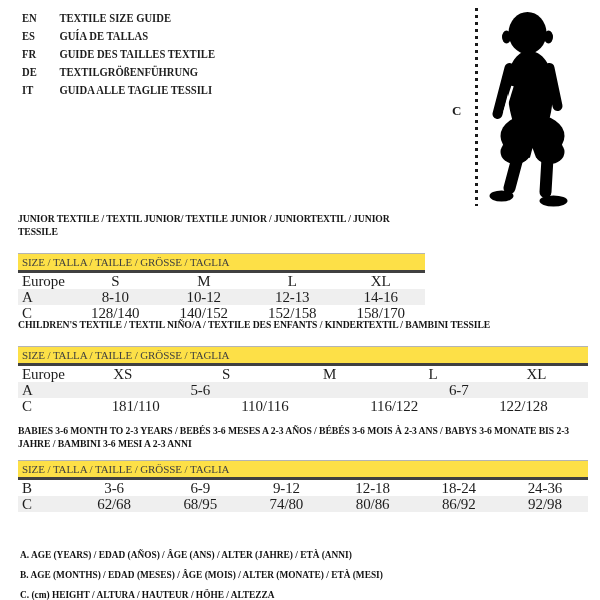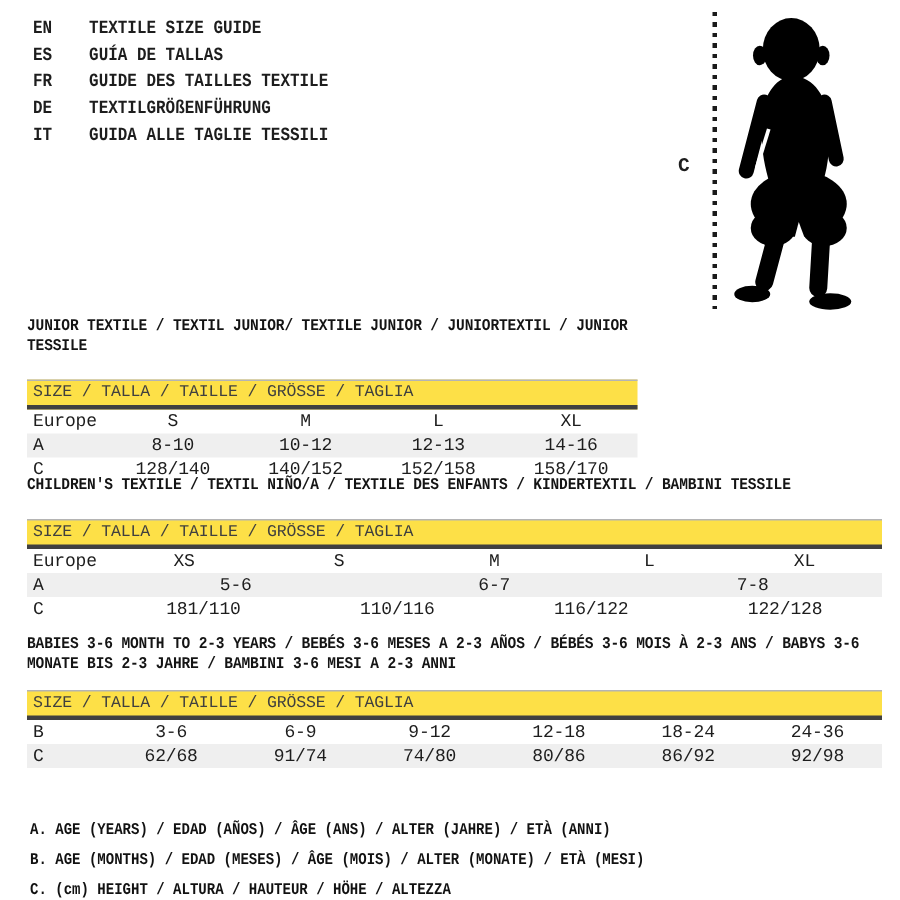--- a/index.html
+++ b/index.html
@@ -1,18 +1,18 @@
 <!DOCTYPE html>
 <html><head>
 <meta charset="utf-8">
 <style>
   html,body { margin:0; padding:0; background:#ffffff; }
   .page {
     position:relative; width:600px; height:600px; background:#ffffff;
-    font-family:Liberation Mono, monospace; color:#1d1d1d; overflow:hidden;
+    font-family:Liberation Serif, serif; color:#1d1d1d; overflow:hidden;
   }
 
   
   .lang-block { position:absolute; left:22px; top:10px; transform:scaleX(0.85); transform-origin:0 0; }
   .lang-row  { display:flex; height:17.8px; align-items:center; }
   .lang-code { width:44px; font-weight:bold; font-size:12.5px; }
   .lang-title{ font-weight:bold; font-size:12.5px; white-space:nowrap; }
 
   
   .dash-line {
@@ -32,21 +32,21 @@
     font-weight:bold; font-size:11px; line-height:13px; color:#141414;
     letter-spacing:-0.1px; transform:scaleX(0.88); transform-origin:0 0; width:114%;
   }
   .bar {
     height:16px; line-height:16px; background:#fde047;
     border-top:1px solid #b4b4b4; border-bottom:3px solid #404040;
     font-size:11px; color:#3f3f3f; padding-left:4px; margin-top:15px;
     box-sizing:content-box; letter-spacing:-0.1px;
   }
   .bar.tight { margin-top:10px; }
-  .trow { display:flex; height:16px; line-height:16px; font-size:12px; letter-spacing:-0.1px; }
+  .trow { display:flex; height:16px; line-height:16px; font-size:15px; letter-spacing:-0.1px; }
   .trow.shaded { background:#efefef; }
   .tlabel { width:53px; padding-left:4px; box-sizing:border-box; }
   .tcell  { flex:1; text-align:center; }
 
   
   .legend { position:absolute; left:20px; top:544px; transform:scaleX(0.85); transform-origin:0 0; }
   .legend-line { font-weight:bold; font-size:11px; line-height:20px; color:#111; white-space:nowrap; }
 </style>
 </head>
 <body>
@@ -134,21 +134,20 @@
       <div class="tcell">XS</div>
       <div class="tcell">S</div>
       <div class="tcell">M</div>
       <div class="tcell">L</div>
       <div class="tcell">XL</div>
     </div>
     <div class="trow shaded">
       <div class="tlabel">A</div>
       <div class="tcell">5-6</div>
       <div class="tcell">6-7</div>
-      <div class="tcell">7-8</div>
     </div>
     <div class="trow">
       <div class="tlabel">C</div>
       <div class="tcell">181/110</div>
       <div class="tcell">110/116</div>
       <div class="tcell">116/122</div>
       <div class="tcell">122/128</div>
     </div>
   </section>
 
@@ -160,21 +159,21 @@
       <div class="tcell">3-6</div>
       <div class="tcell">6-9</div>
       <div class="tcell">9-12</div>
       <div class="tcell">12-18</div>
       <div class="tcell">18-24</div>
       <div class="tcell">24-36</div>
     </div>
     <div class="trow shaded">
       <div class="tlabel">C</div>
       <div class="tcell">62/68</div>
-      <div class="tcell">91/74</div>
+      <div class="tcell">68/95</div>
       <div class="tcell">74/80</div>
       <div class="tcell">80/86</div>
       <div class="tcell">86/92</div>
       <div class="tcell">92/98</div>
     </div>
   </section>
 
   <div class="legend">
     <div class="legend-line">A. AGE (YEARS) / EDAD (AÑOS) / ÂGE (ANS) / ALTER (JAHRE) / ETÀ (ANNI)</div>
     <div class="legend-line">B. AGE (MONTHS) / EDAD (MESES) / ÂGE (MOIS) / ALTER (MONATE) / ETÀ (MESI)</div>

